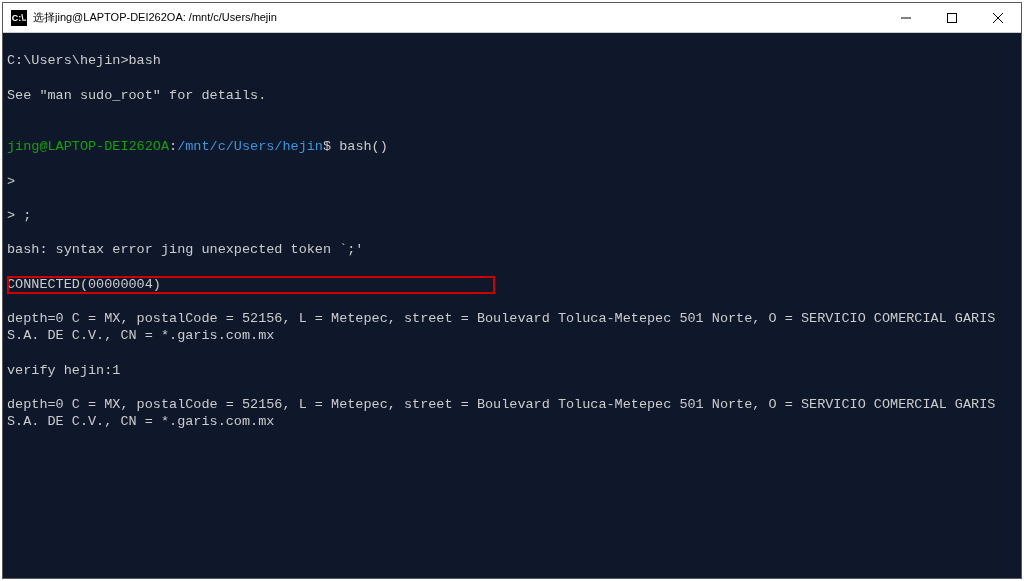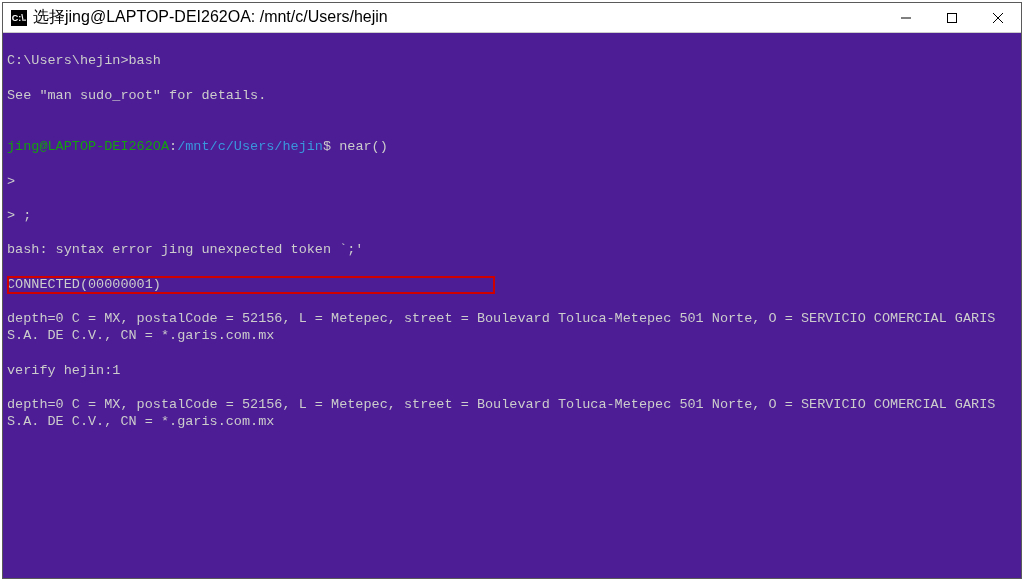--- a/index.html
+++ b/index.html
@@ -39,38 +39,38 @@
       justify-content: center;
       color: #fff;
       font-size: 9px;
       font-weight: bold;
       font-family: Arial, sans-serif;
     }
     .titlebar-text {
       flex: 1;
       color: #000;
       font-family: "Segoe UI", Tahoma, sans-serif;
-      font-size: 16px;
+      font-size: 11px;
       white-space: nowrap;
       overflow: hidden;
     }
     .win-controls { display: flex; height: 100%; }
     .win-btn {
       width: 46px;
       height: 100%;
       display: flex;
       align-items: center;
       justify-content: center;
       cursor: pointer;
       font-family: "Segoe UI", sans-serif;
     }
     .win-btn svg { stroke: #000; stroke-width: 1; }
     .terminal {
       flex: 1;
-      background: #4c1d95;
+      background: #0f172a;
       color: #cccccc;
       padding: 2px 4px;
       line-height: 17.2px;
       white-space: pre-wrap;
       word-break: break-all;
       overflow: hidden;
       position: relative;
     }
     .line { display: block; }
     .green { color: #13a10e; }
@@ -107,25 +107,25 @@
             <line x1="10" y1="0" x2="0" y2="10"></line>
           </svg>
       </div>
     </div>
   </div>
 
   <div class="terminal">
 <span class="line">C:\Users\hejin&gt;bash</span>
 <span class="line">See "man sudo_root" for details.</span>
 <span class="line"></span>
-<span class="line"><span class="green">jing@LAPTOP-DEI262OA</span><span class="white">:</span><span class="blue">/mnt/c/Users/hejin</span><span class="white">$</span><span class="white"> near()</span></span>
+<span class="line"><span class="green">jing@LAPTOP-DEI262OA</span><span class="white">:</span><span class="blue">/mnt/c/Users/hejin</span><span class="white">$</span><span class="white"> bash()</span></span>
 <span class="line">&gt;</span>
 <span class="line">&gt; ;</span>
 <span class="line">bash: syntax error jing unexpected token `;'</span>
-<span class="line">CONNECTED(00000001)</span>
+<span class="line">CONNECTED(00000004)</span>
 <span class="line">depth=0 C = MX, postalCode = 52156, L = Metepec, street = Boulevard Toluca-Metepec 501 Norte, O = SERVICIO COMERCIAL GARIS S.A. DE C.V., CN = *.garis.com.mx</span>
 <span class="line">verify hejin:1</span>
 <span class="line">depth=0 C = MX, postalCode = 52156, L = Metepec, street = Boulevard Toluca-Metepec 501 Norte, O = SERVICIO COMERCIAL GARIS S.A. DE C.V., CN = *.garis.com.mx</span>
 
 
 
 
 
 
 

